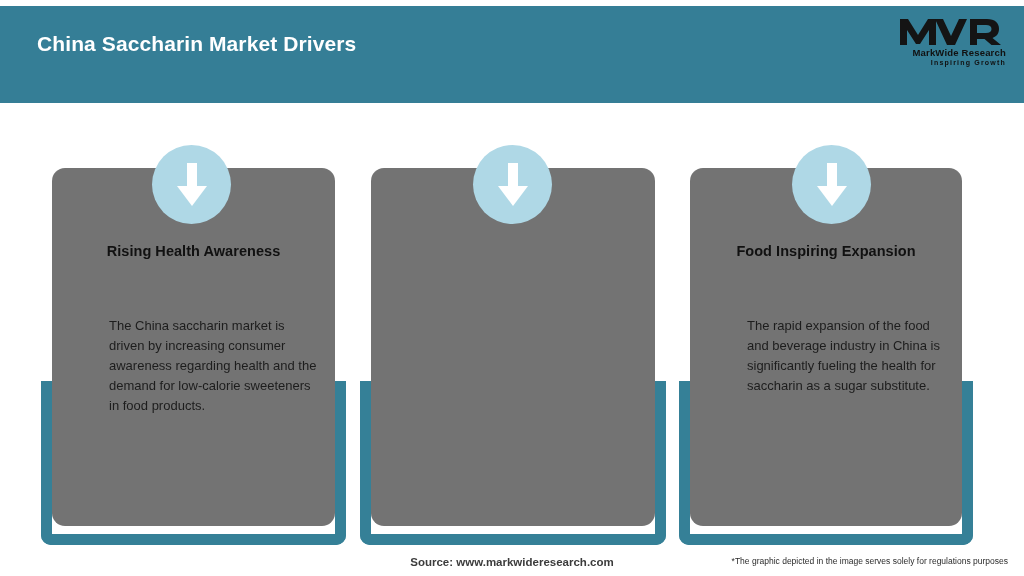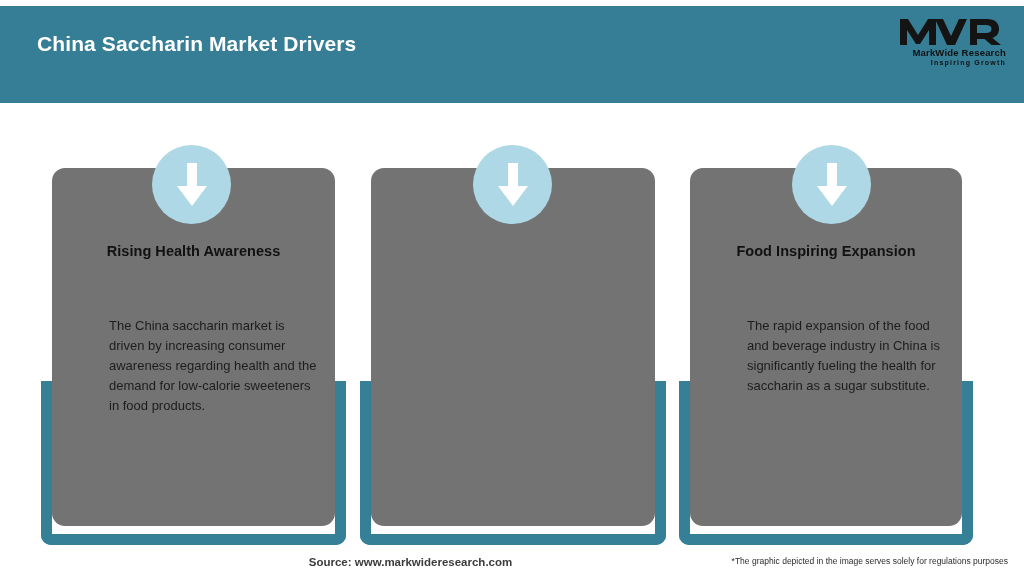--- a/index.html
+++ b/index.html
@@ -128,21 +128,21 @@
     position: absolute;
     left: 50%;
     top: 50%;
     transform: translate(-50%, -50%);
   }
 
   
   .source-note {
     position: absolute;
     left: 0;
-    width: 821px;
+    width: 1024px;
     top: 556px;
     text-align: center;
     font-size: 11.5px;
     font-weight: bold;
     color: #3c3c3c;
   }
   .disclaimer {
     position: absolute;
     right: 16px;
     top: 556px;

